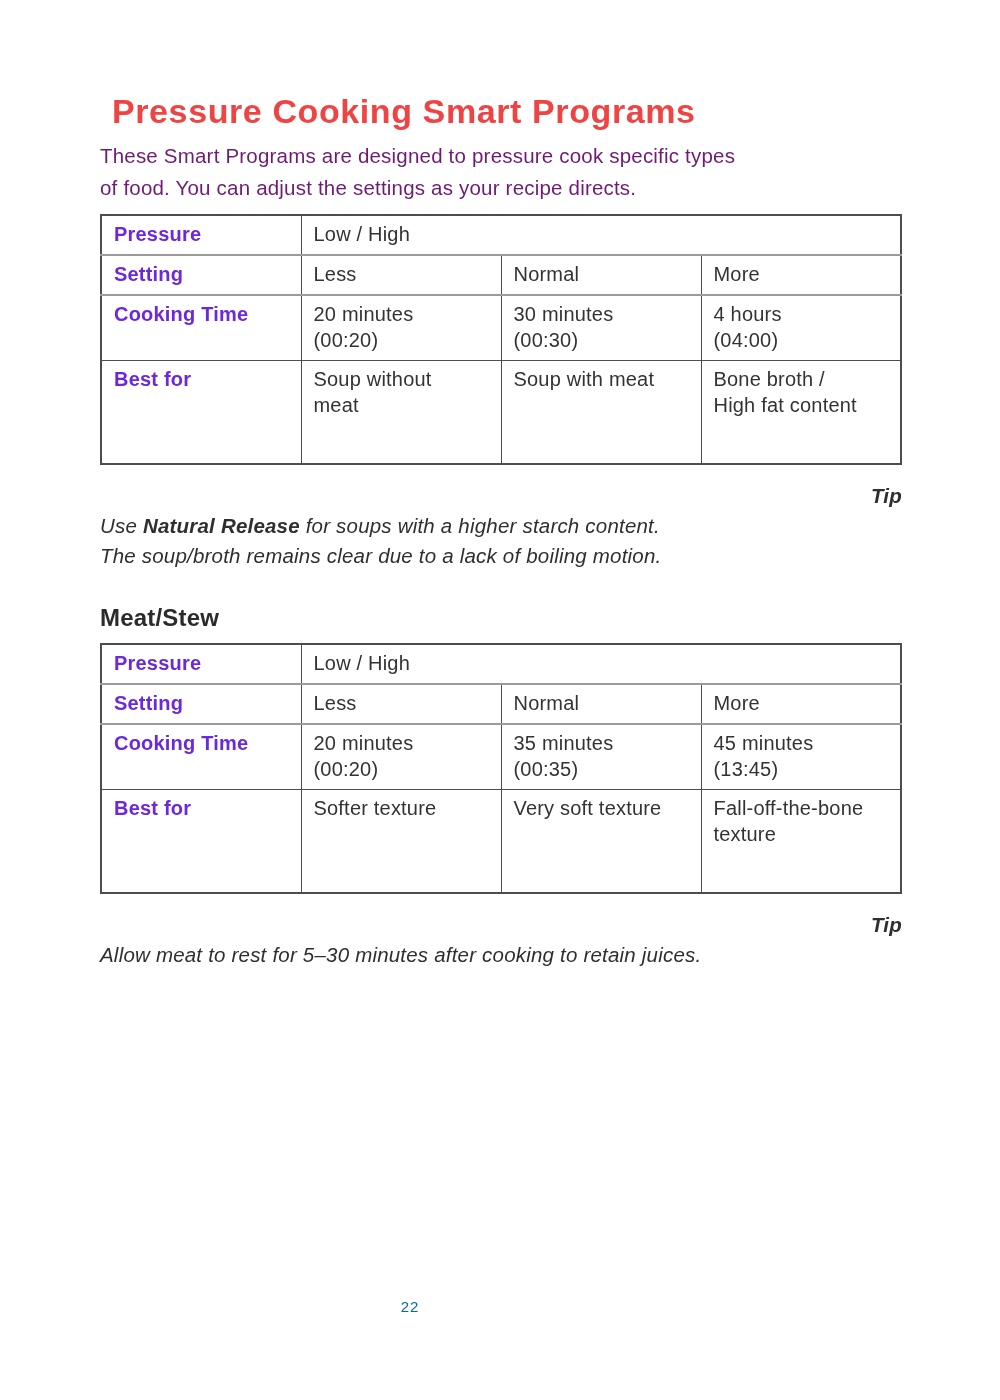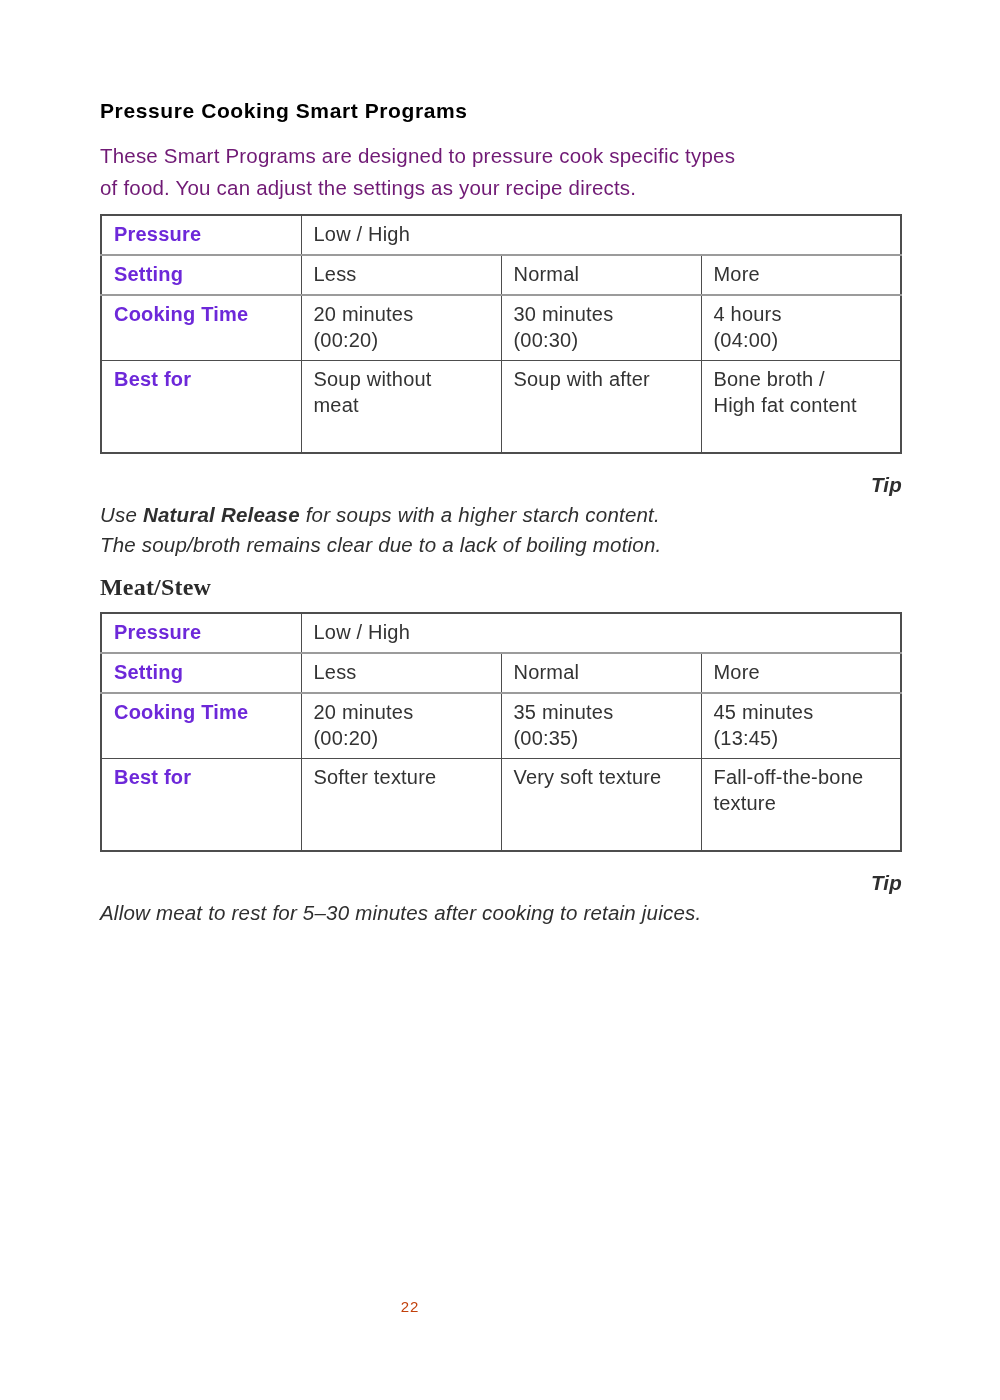--- a/index.html
+++ b/index.html
@@ -16,26 +16,26 @@
     color: #2e2e2e;
     letter-spacing: 0.2px;
   }
   .content {
     position: absolute;
     left: 100px;
     top: 0;
     width: 802px;
   }
   .page-title {
-    margin: 94px 0 0 0;
-    font-size: 21px;
+    margin: 94px 0 0 12px;
+    font-size: 34px;
     line-height: 34px;
     font-weight: 700;
     letter-spacing: 0.6px;
-    color: #000000;
+    color: #ef4444;
   }
   .intro {
     margin: 12px 0 0 0;
     font-size: 20.5px;
     line-height: 32px;
     color: #701a75;
     white-space: pre-line;
   }
   .section-heading {
     margin: 30px 0 0 0;
@@ -60,21 +60,21 @@
     vertical-align: top;
     line-height: 26px;
     white-space: pre-line;
     overflow: hidden;
   }
   table.spec-table tr:first-child td {
     border-top: 2px solid #4d4d4d;
   }
   table.spec-table tr.row-bestfor td {
     border-top: 1.5px solid #5a5a5a;
-    padding-bottom: 34px;
+    padding-bottom: 45px;
     margin-top: 16px;
   }
   table.spec-table td.label {
     font-weight: 700;
     color: #6d28d9;
     white-space: normal;
   }
   .tip {
     margin: 16px 0 0 0;
     font-style: italic;
@@ -83,32 +83,31 @@
     color: #2f2f2f;
   }
   .tip .tip-label {
     font-weight: 700;
     text-align: right;
   }
   .tip .b {
     font-weight: 700;
   }
   .meat-heading {
-    margin-top: 12px;
-    font-family: Liberation Serif, serif;
+    margin-top: 32px;
   }
   .page-footer {
     position: absolute;
     left: 0;
     top: 1296px;
     width: 820px;
     text-align: center;
     font-size: 15px;
     line-height: 22px;
-    color: #c2410c;
+    color: #0369a1;
     letter-spacing: 0.8px;
   }
 </style>
 </head>
 <body>
 
 <div class="content">
 
   <h1 class="page-title">Pressure Cooking Smart Programs</h1>
 
@@ -140,21 +139,21 @@
 (00:20)</td>
         <td>30 minutes
 (00:30)</td>
         <td>4 hours
 (04:00)</td>
       </tr>
       <tr class="row-bestfor">
         <td class="label">Best for</td>
         <td>Soup without
 meat</td>
-        <td>Soup with after</td>
+        <td>Soup with meat</td>
         <td>Bone broth /
 High fat content</td>
       </tr>
     </tbody>
   </table>
 
   <div class="tip">
     <div class="tip-label">Tip</div>
     <div><span>Use </span><span class="b">Natural Release</span><span> for soups with a higher starch content.</span></div>
     <div>The soup/broth remains clear due to a lack of boiling motion.</div>

